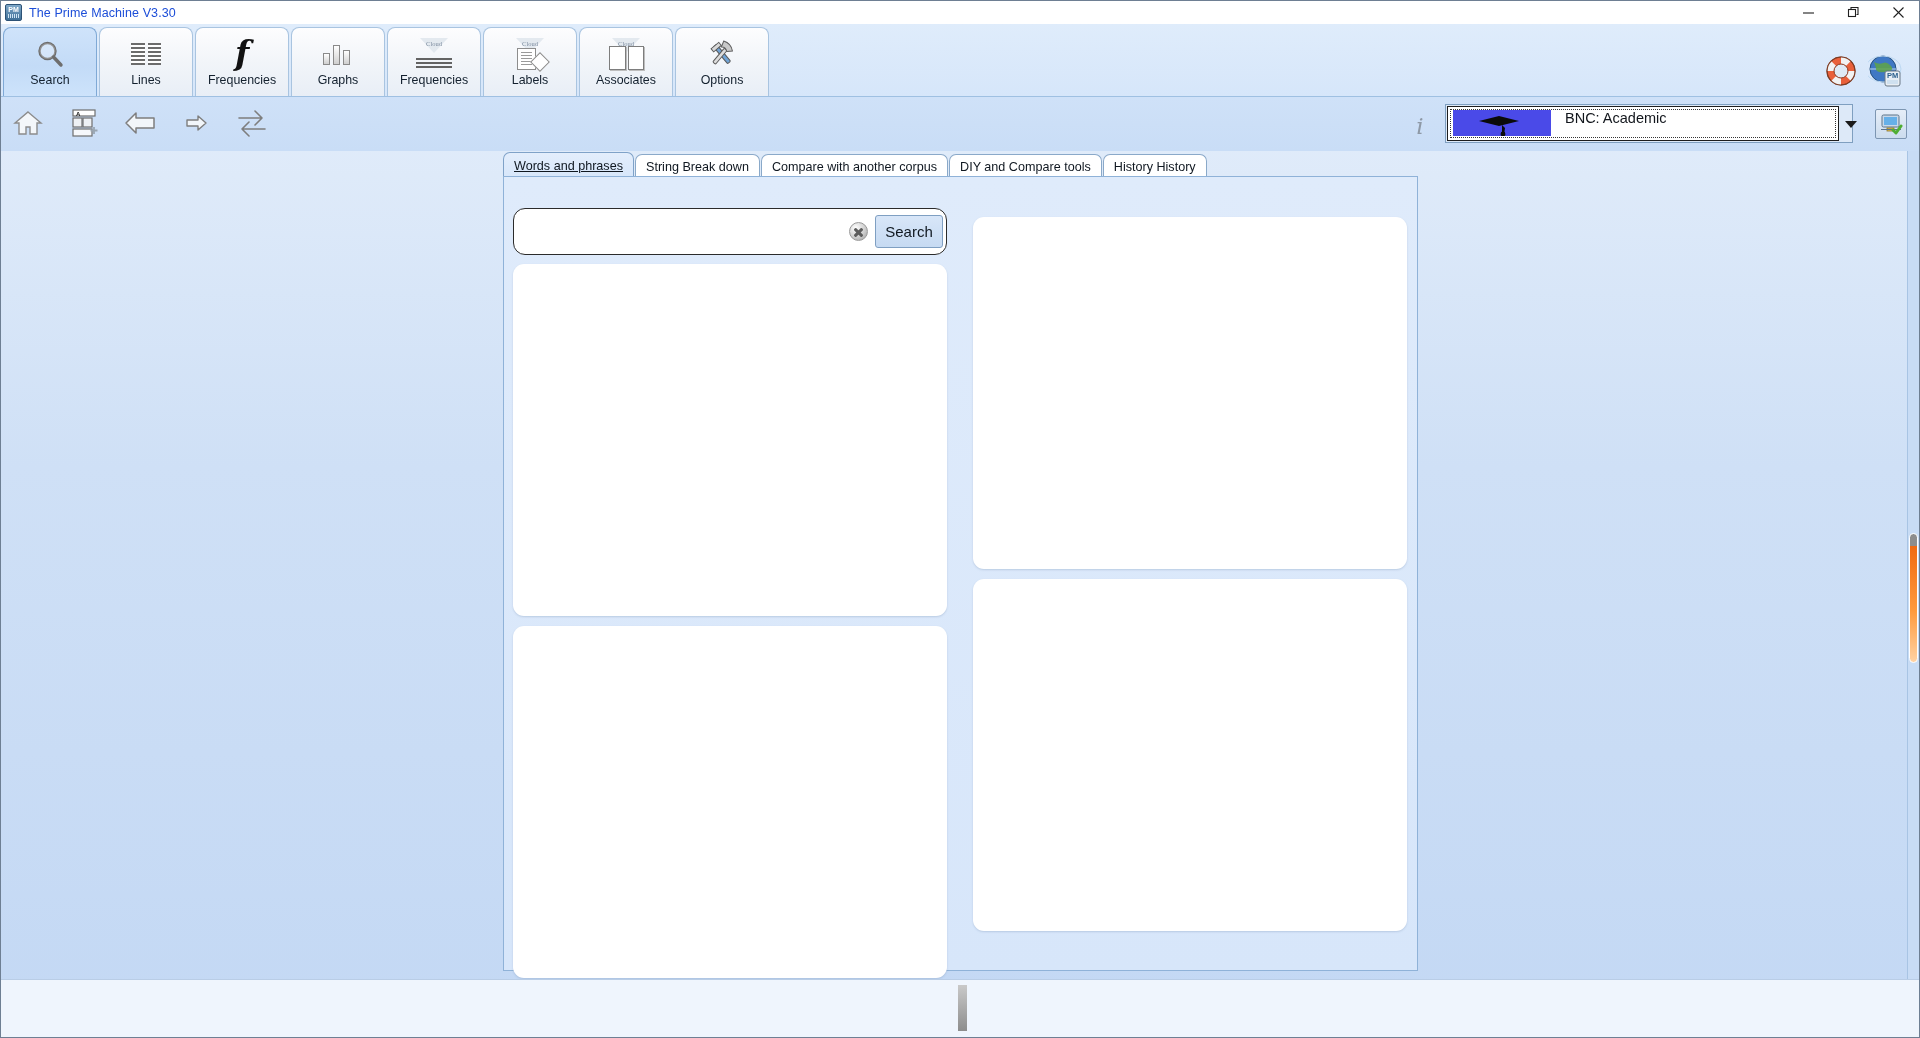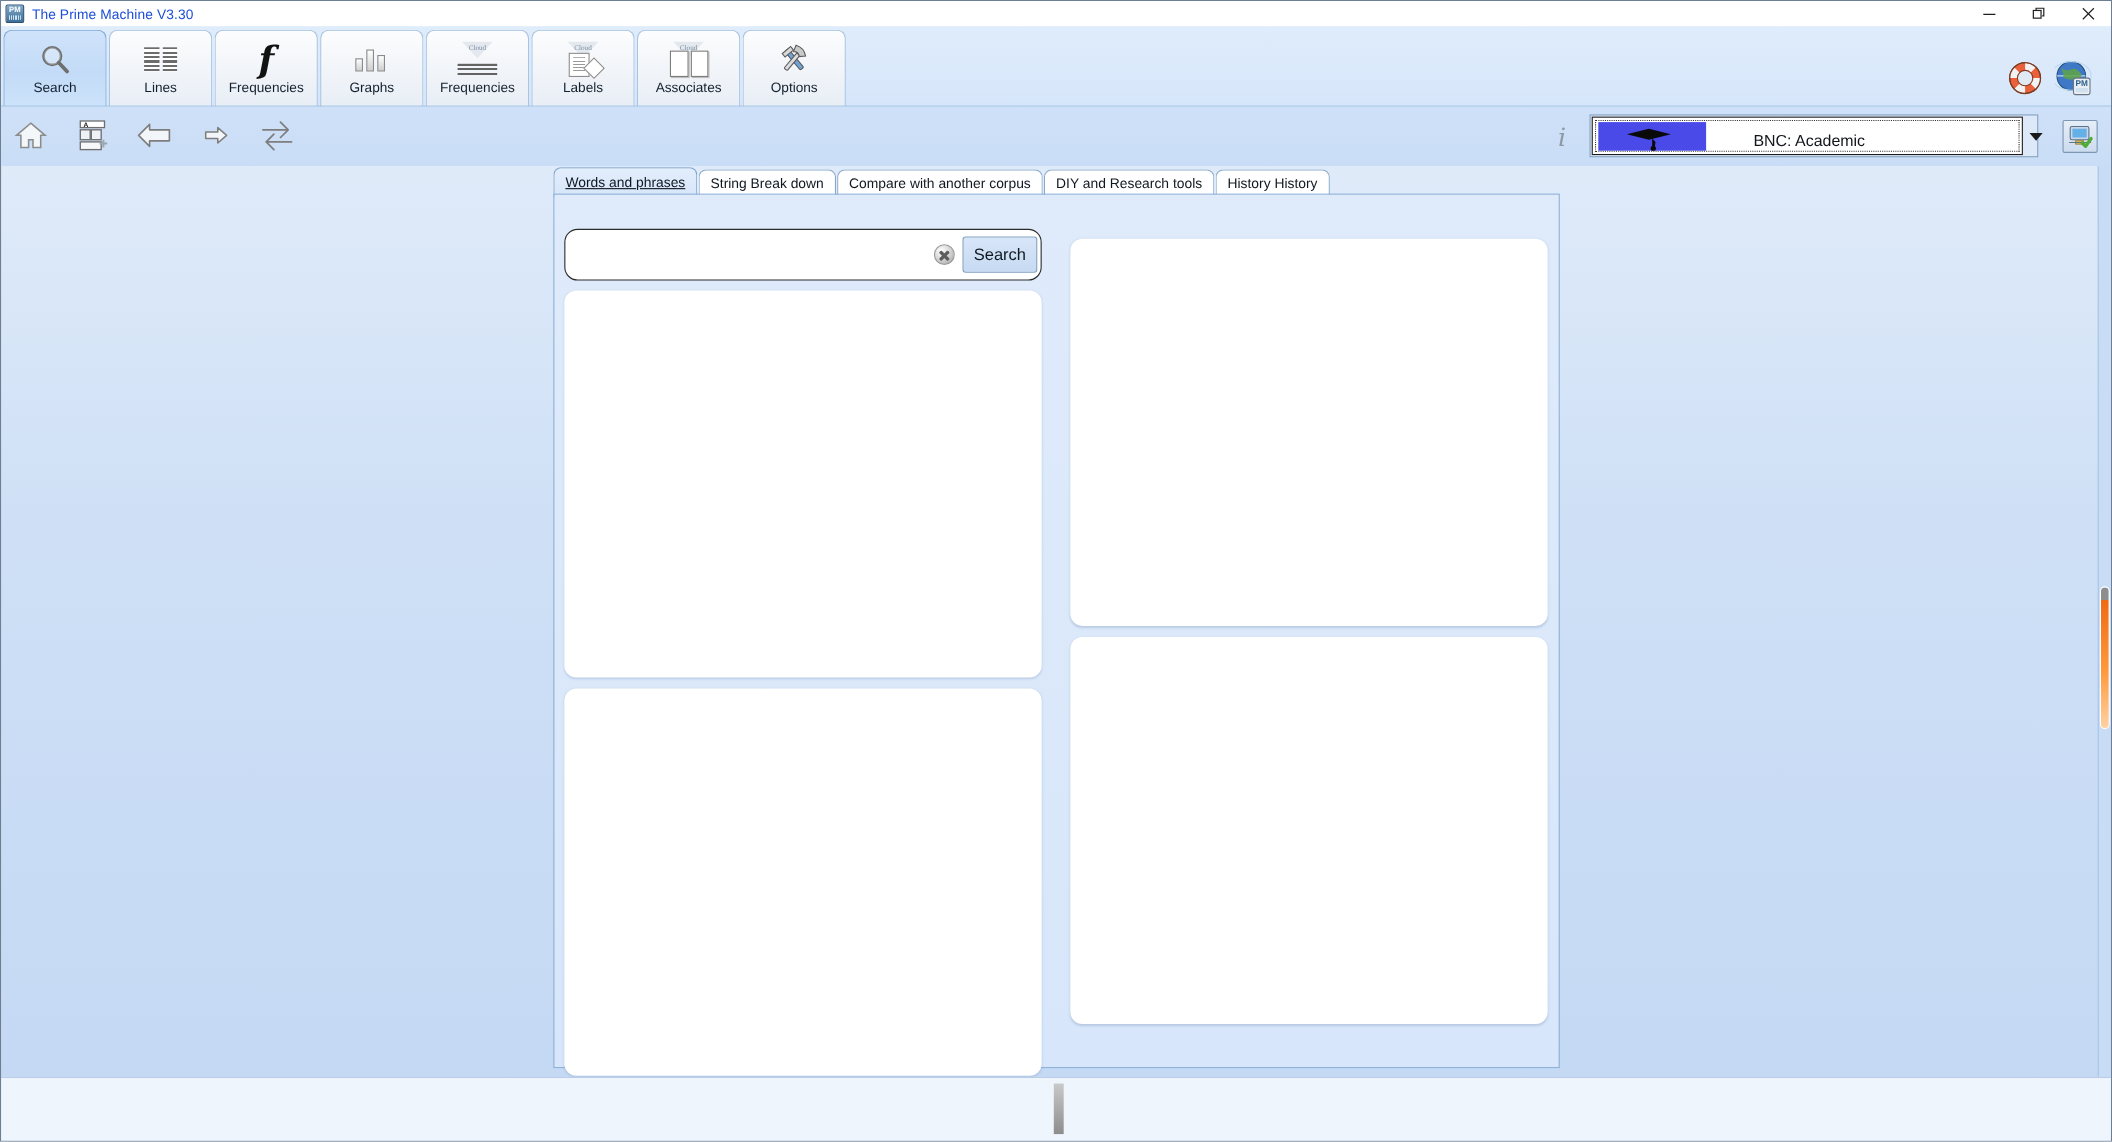--- a/index.html
+++ b/index.html
@@ -271,22 +271,21 @@
     display: flex;
     align-items: center;
   }
   .corpus-inner {
     position: absolute;
     left: 1449px; top: 108px;
     width: 386px; height: 29px;
     box-sizing: border-box;
     border: 1px dotted #333;
     display: flex;
-    align-items: flex-end;
-    gap: 29px;
+    align-items: flex-start;
   }
   .corpus-swatch {
     width: 98px; height: 26px;
     margin-left: 2px;
     background: #4a4ae8;
     position: relative;
     flex: none;
   }
   .corpus-label {
     margin-left: 14px;
@@ -693,21 +692,21 @@
       <rect x="8" y="15" width="7" height="3" fill="#e9c558" stroke="#8b7426" stroke-width=".8"></rect>
       <line x1="2" y1="16.5" x2="22" y2="16.5" stroke="#5c7489" stroke-width="1"></line>
       <path d="M14 17 l3 3 l5 -7" fill="none" stroke="#4fae32" stroke-width="3" stroke-linecap="round" stroke-linejoin="round"></path>
     </svg>
   </div>
 
   <div class="tabrow">
     <div class="ctab active">Words and phrases</div>
     <div class="ctab">String Break down</div>
     <div class="ctab">Compare with another corpus</div>
-    <div class="ctab">DIY and Research tools</div>
+    <div class="ctab">DIY and Compare tools</div>
     <div class="ctab">History History</div>
   </div>
 
   <div class="content-card"></div>
 
   <div class="panes">
 
     <div class="pane">
       <div class="searchbar">
         <input class="search-input" type="text" placeholder="" style="">

